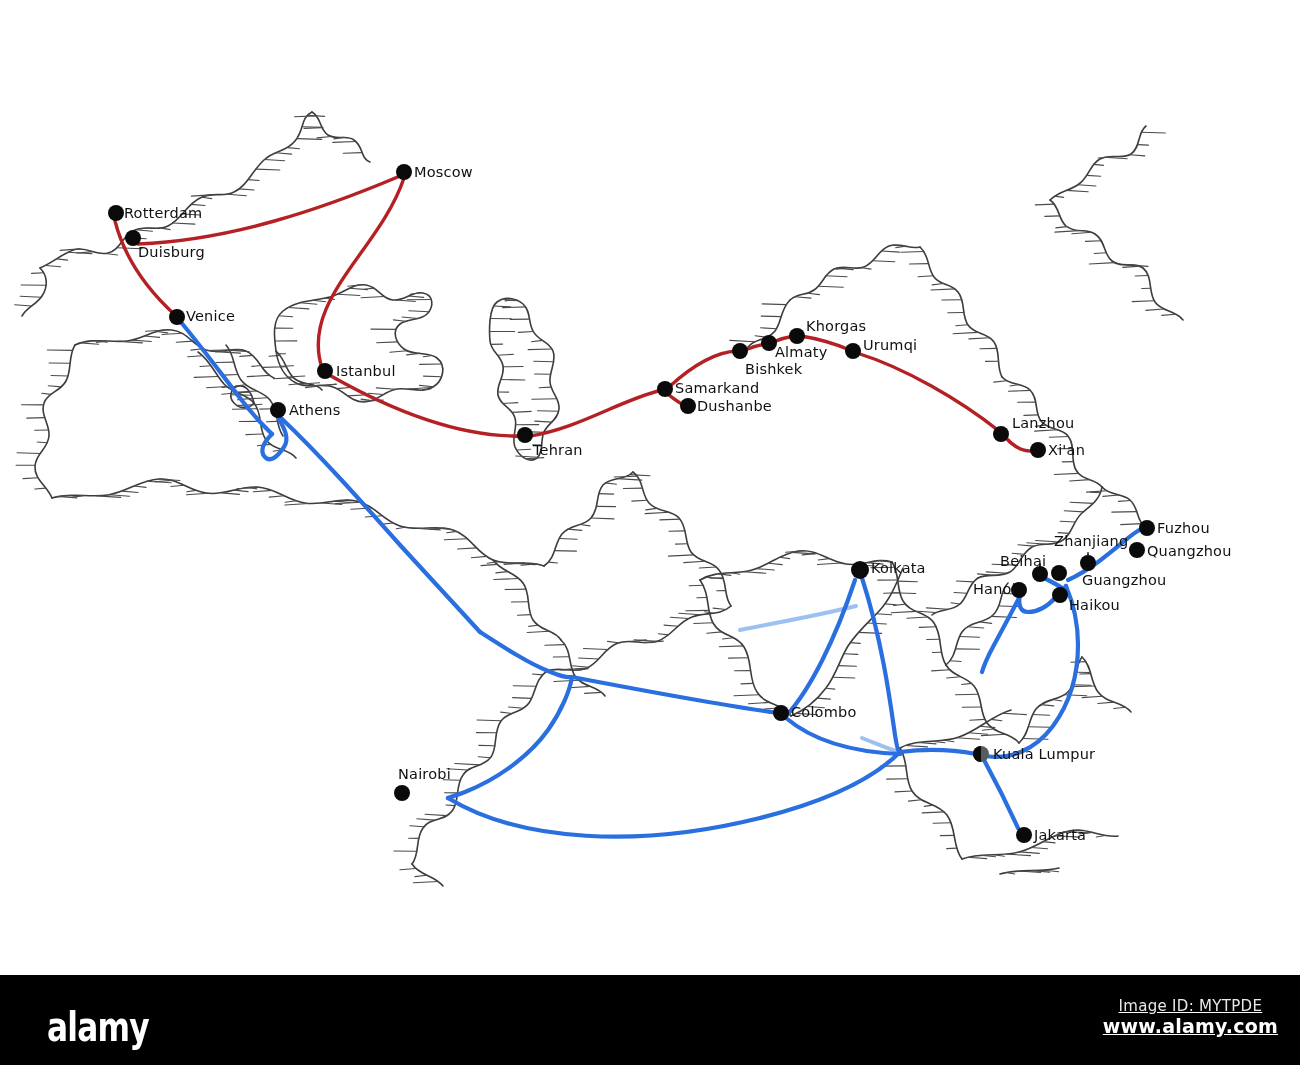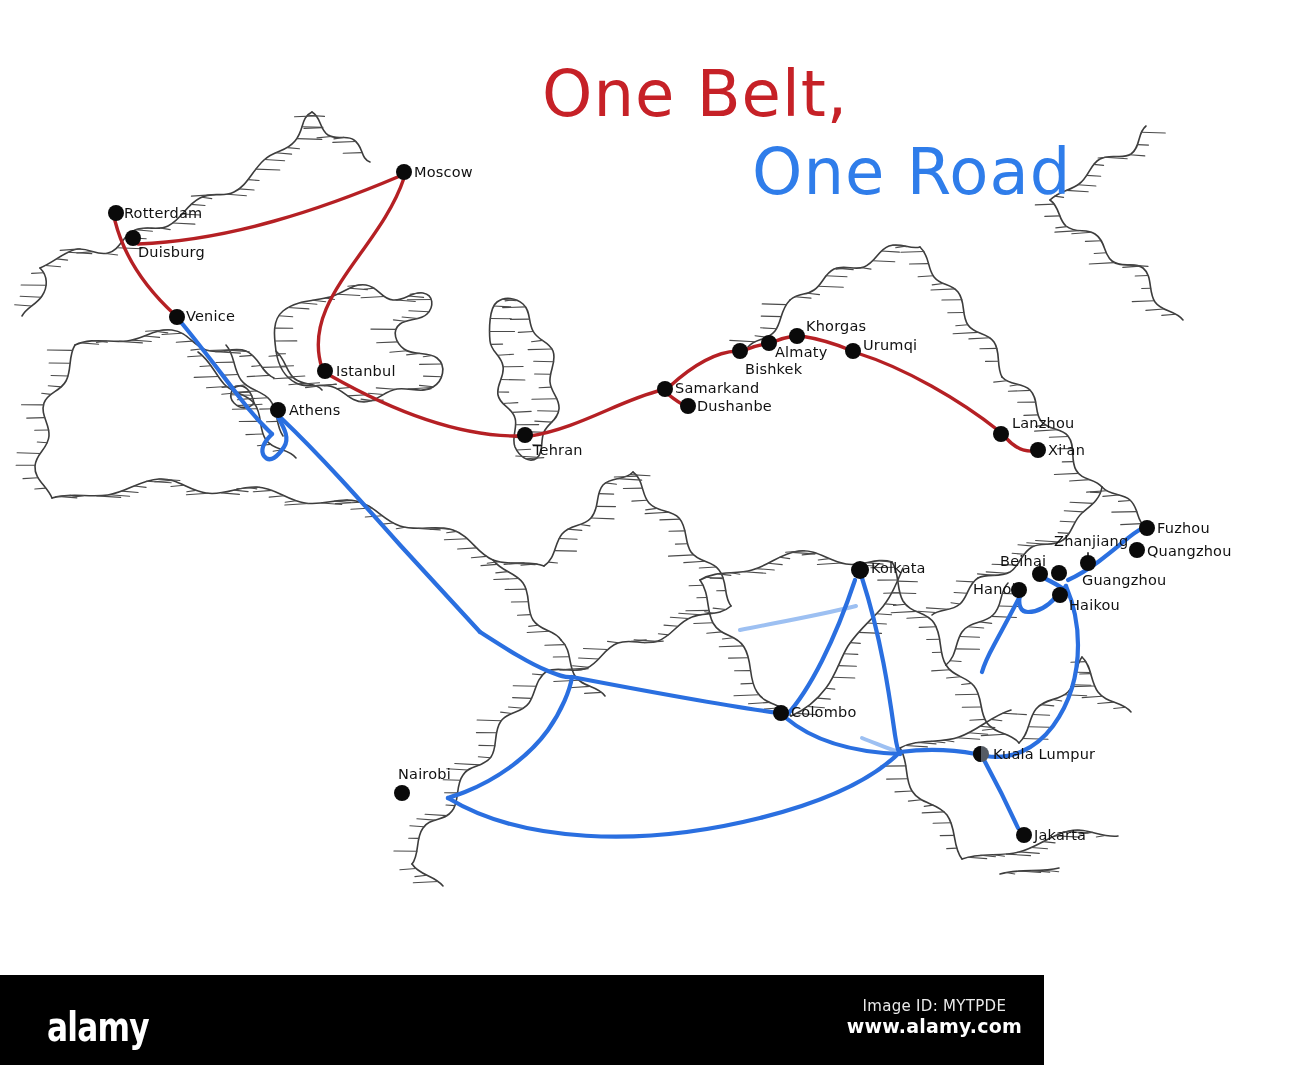--- a/index.html
+++ b/index.html
@@ -29,29 +29,29 @@
   #title{position:absolute;left:0;top:0;width:1300px;height:220px;pointer-events:none;}
   .title-line{
     position:absolute;
     font-family:"DejaVu Sans","Liberation Sans",sans-serif;
     font-weight:400;font-size:64px;letter-spacing:1px;white-space:nowrap;
   }
   #title-belt{left:542px;top:57px;color:#c62127;}
   #title-road{left:752px;top:135px;color:#2f7dea;}
 
   #watermark{
-    position:absolute;left:0;top:975px;width:1044px;height:90px;background:#000;
+    position:absolute;left:0;top:975px;width:1300px;height:90px;background:#000;
   }
   #alamy-logo{
     position:absolute;left:47px;top:29px;
     font-family:"DejaVu Sans","Liberation Sans",sans-serif;
     font-weight:700;font-size:40px;color:#fff;letter-spacing:-1px;
     transform:scaleX(.78);transform-origin:left center;
   }
-  #wm-right{position:absolute;right:22px;top:22px;text-align:center;color:#fff;}
+  #wm-right{position:absolute;right:22px;top:22px;text-align:center;color:#fff;text-decoration:underline;}
   #wm-imageid{font-size:15px;color:#e9e9e9;letter-spacing:.3px;}
   #wm-url{font-size:19px;font-weight:700;color:#fff;letter-spacing:.2px;}
 </style>
 </head>
 <body>
 
 <div id="stage">
 
   <div id="mapwrap">
     <svg id="map" viewBox="0 0 1300 960" xmlns="http://www.w3.org/2000/svg">
@@ -734,24 +734,20 @@
             <text x="993" y="759" class="citylabel" text-anchor="start">Kuala Lumpur</text>
           </g>
           <g>
             <circle cx="1024" cy="835" r="8" class="dot"></circle>
             <text x="1034" y="840" class="citylabel" text-anchor="start">Jakarta</text>
           </g>
         </g>
     </svg>
   </div>
 
-  <div id="title">
-    <div class="title-line" id="title-belt">One Belt,</div>
-    <div class="title-line" id="title-road">One Road</div>
-  </div>
 
   <div id="watermark">
     <div id="alamy-logo">alamy</div>
     <div id="wm-right">
       <div id="wm-imageid">Image ID: MYTPDE</div>
       <div id="wm-url">www.alamy.com</div>
     </div>
   </div>
 
 </div>

